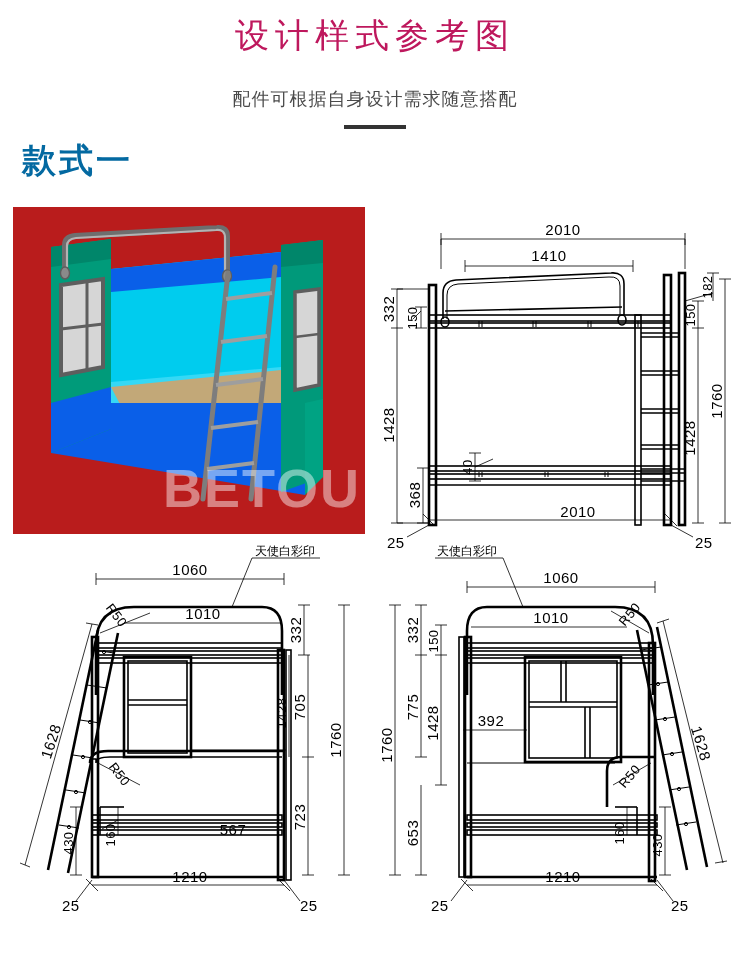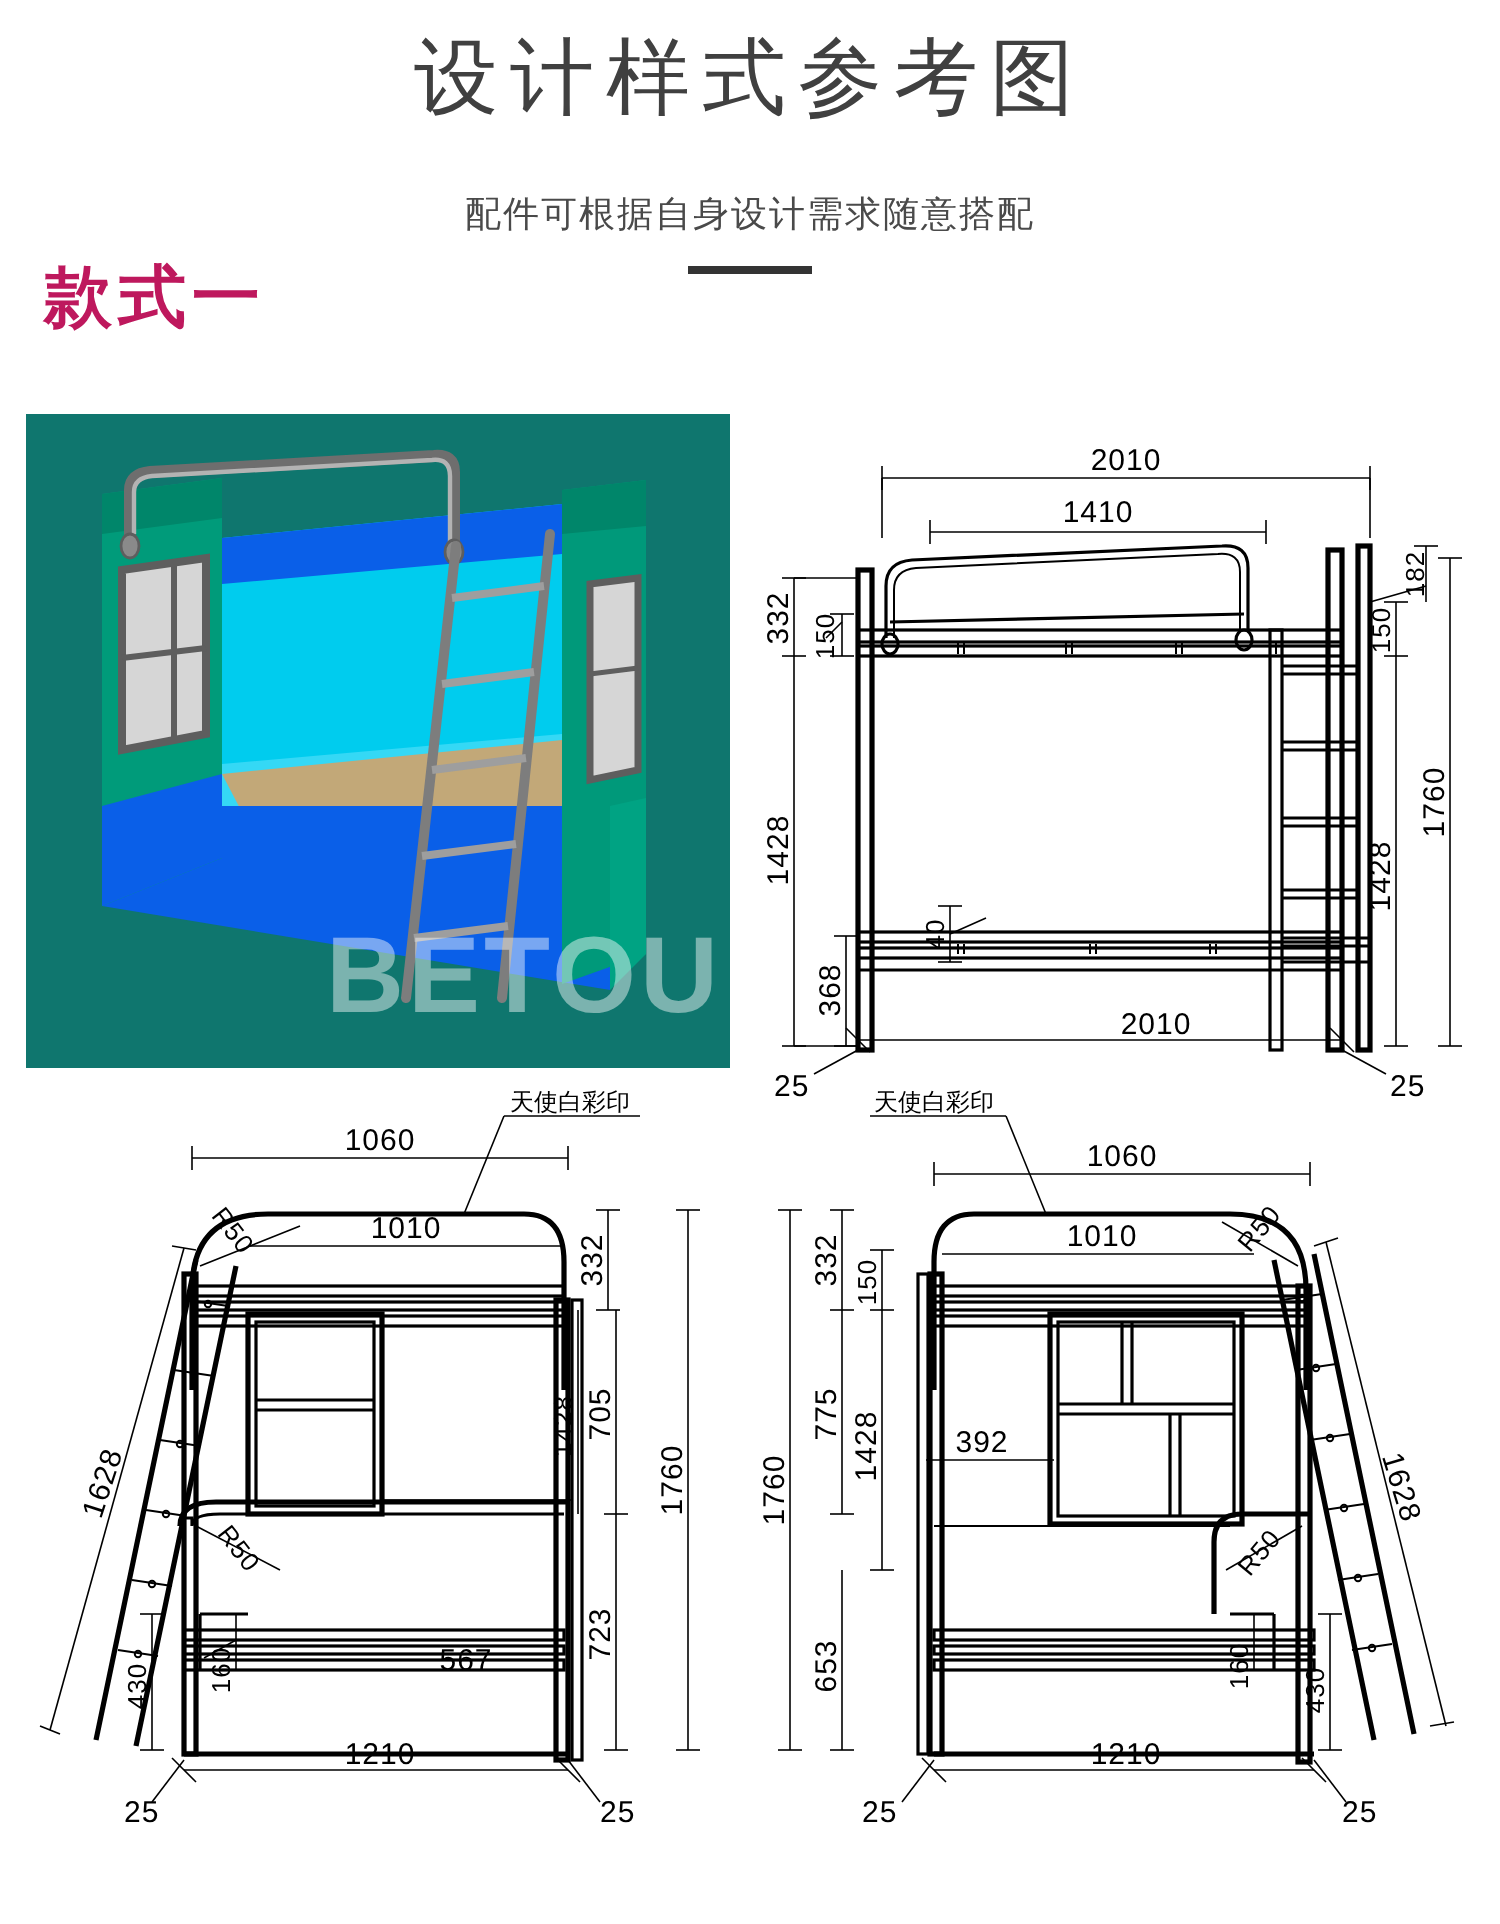--- a/index.html
+++ b/index.html
@@ -7,39 +7,39 @@
   body{
     width:750px;height:962px;background:#ffffff;
     font-family:"Liberation Sans","DejaVu Sans",sans-serif;
     color:#1a1a1a;overflow:hidden;position:relative;
   }
   .page{position:relative;width:750px;height:962px;}
 
   
   .header{position:absolute;left:0;top:0;width:750px;text-align:center;}
   .main-title{
-    font-size:42px;line-height:1;letter-spacing:6px;color:#404040;
+    font-size:34px;line-height:1;letter-spacing:6px;color:#be185d;
     font-weight:400;margin-top:18px;font-family:"DejaVu Sans",sans-serif;
   }
   .sub-title{
     font-size:18px;letter-spacing:1px;color:#4a4a4a;margin-top:35px;
     font-family:"DejaVu Sans",sans-serif;
   }
   .rule{width:62px;height:4px;background:#333;margin:14px auto 0;}
 
   
   .style-heading{
-    position:absolute;left:22px;top:126px;font-size:34px;font-weight:700;
-    letter-spacing:3px;color:#be185d;font-family:Liberation Sans, sans-serif;
+    position:absolute;left:22px;top:138px;font-size:34px;font-weight:700;
+    letter-spacing:3px;color:#0369a1;font-family:Liberation Sans, sans-serif;
   }
 
   
   .photo{
     position:absolute;left:13px;top:207px;width:352px;height:327px;
-    background:#0f766e;overflow:hidden;
+    background:#b91c1c;overflow:hidden;
   }
   .photo svg{display:block;}
   .wm{
     position:absolute;left:150px;top:250px;font-size:54px;font-weight:800;
     color:rgba(255,255,255,.45);letter-spacing:2px;pointer-events:none;
     font-family:"Liberation Sans",sans-serif;
   }
 
   
   .dwg{position:absolute;}

